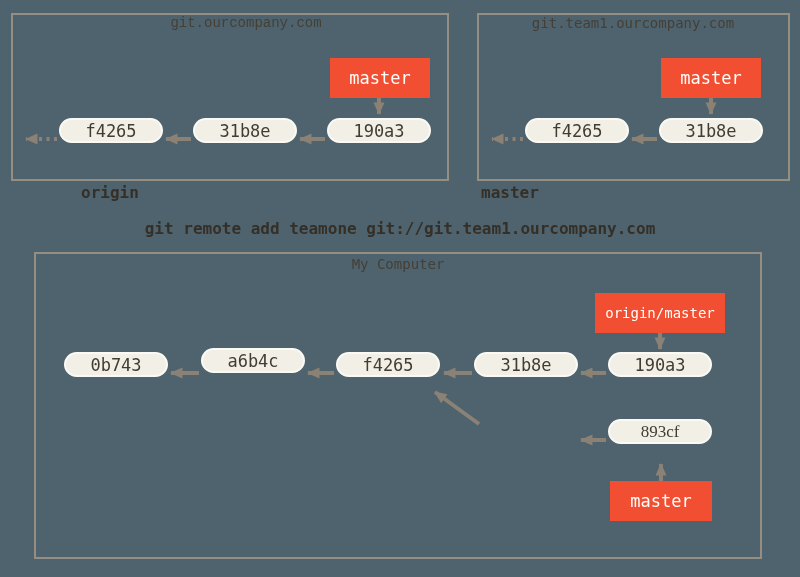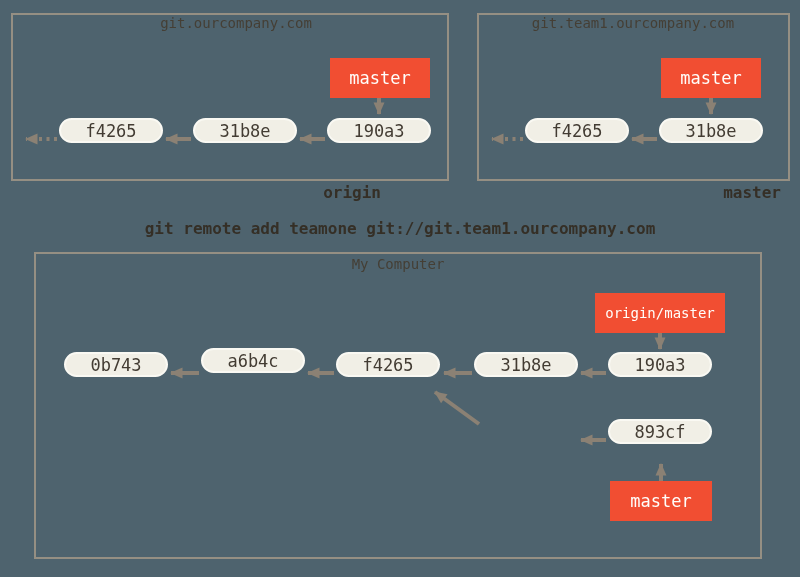--- a/index.html
+++ b/index.html
@@ -20,21 +20,21 @@
     position:absolute;box-sizing:border-box;
     border:2px solid var(--box-border,#958f83);
     z-index:1;
   }
   .box-title{
     position:absolute;width:400px;text-align:center;
     font-size:14px;color:var(--title-text,#453f35);
     z-index:2;white-space:nowrap;
   }
   .caption{
-    position:absolute;width:300px;text-align:right;
+    position:absolute;width:300px;text-align:left;
     font-size:16px;font-weight:bold;color:var(--caption-text,#352f26);
     z-index:2;white-space:nowrap;
   }
   .command{
     position:absolute;width:700px;text-align:center;
     font-size:16px;font-weight:bold;color:var(--caption-text,#352f26);
     z-index:2;white-space:nowrap;
   }
   .commit{
     position:absolute;width:104px;height:25px;box-sizing:border-box;
@@ -74,35 +74,35 @@
       <line x1="606" y1="373" x2="581" y2="373" stroke="#8b8174" stroke-width="4" marker-end="url(#ah)"></line>
       <line x1="472" y1="373" x2="444" y2="373" stroke="#8b8174" stroke-width="4" marker-end="url(#ah)"></line>
       <line x1="334" y1="373" x2="308" y2="373" stroke="#8b8174" stroke-width="4" marker-end="url(#ah)"></line>
       <line x1="199" y1="373" x2="171" y2="373" stroke="#8b8174" stroke-width="4" marker-end="url(#ah)"></line>
       <line x1="606" y1="440" x2="581" y2="440" stroke="#8b8174" stroke-width="4" marker-end="url(#ah)"></line>
       <line x1="479" y1="424" x2="435" y2="392" stroke="#8b8174" stroke-width="4" marker-end="url(#ah)"></line>
       <line x1="661" y1="481" x2="661" y2="464" stroke="#8b8174" stroke-width="4" marker-end="url(#ah)"></line>
     </svg>
   <div class="command" id="command" style="left: 50px; top: 219px;">git remote add teamone git://git.team1.ourcompany.com</div>
 <div class="repo-box" style="left: 11px; top: 13px; width: 438px; height: 168px;"></div>
-    <div class="box-title" style="left: 36px; top: 15px;">git.ourcompany.com</div>
+    <div class="box-title" style="left: 46px; top: 15px; font-family: Liberation Mono, monospace;">git.ourcompany.com</div>
     <div class="caption" style="left: 81px; top: 183px;">origin</div>
     <div class="commit" style="left: 59px; top: 118px;">f4265</div>
     <div class="commit" style="left: 193px; top: 118px;">31b8e</div>
     <div class="commit" style="left: 327px; top: 118px;">190a3</div>
     <div class="branch" style="left: 330px; top: 58px; width: 100px; font-size: 17px;">master</div>
     <div class="repo-box" style="left: 477px; top: 13px; width: 313px; height: 168px;"></div>
     <div class="box-title" style="left: 433px; top: 15px;">git.team1.ourcompany.com</div>
     <div class="caption" style="left: 481px; top: 183px;">master</div>
     <div class="commit" style="left: 525px; top: 118px;">f4265</div>
     <div class="commit" style="left: 659px; top: 118px;">31b8e</div>
     <div class="branch" style="left: 661px; top: 58px; width: 100px; font-size: 17px;">master</div>
     <div class="repo-box" style="left: 34px; top: 252px; width: 728px; height: 307px;"></div>
     <div class="box-title" style="left: 198px; top: 256px;">My Computer</div>
     <div class="commit" style="left: 64px; top: 352px;">0b743</div>
     <div class="commit" style="left: 201px; top: 348px;">a6b4c</div>
     <div class="commit" style="left: 336px; top: 352px;">f4265</div>
     <div class="commit" style="left: 474px; top: 352px;">31b8e</div>
     <div class="commit" style="left: 608px; top: 352px;">190a3</div>
-    <div class="commit" style="left: 608px; top: 419px;">893cf</div>
+    <div class="commit" style="left: 608px; top: 419px; font-family: Liberation Serif, serif;">893cf</div>
     <div class="branch" style="left: 595px; top: 293px; width: 130px; font-size: 14px;">origin/master</div>
     <div class="branch" style="left: 610px; top: 481px; width: 102px; font-size: 17px;">master</div>
   </div>
 
 </body></html>

